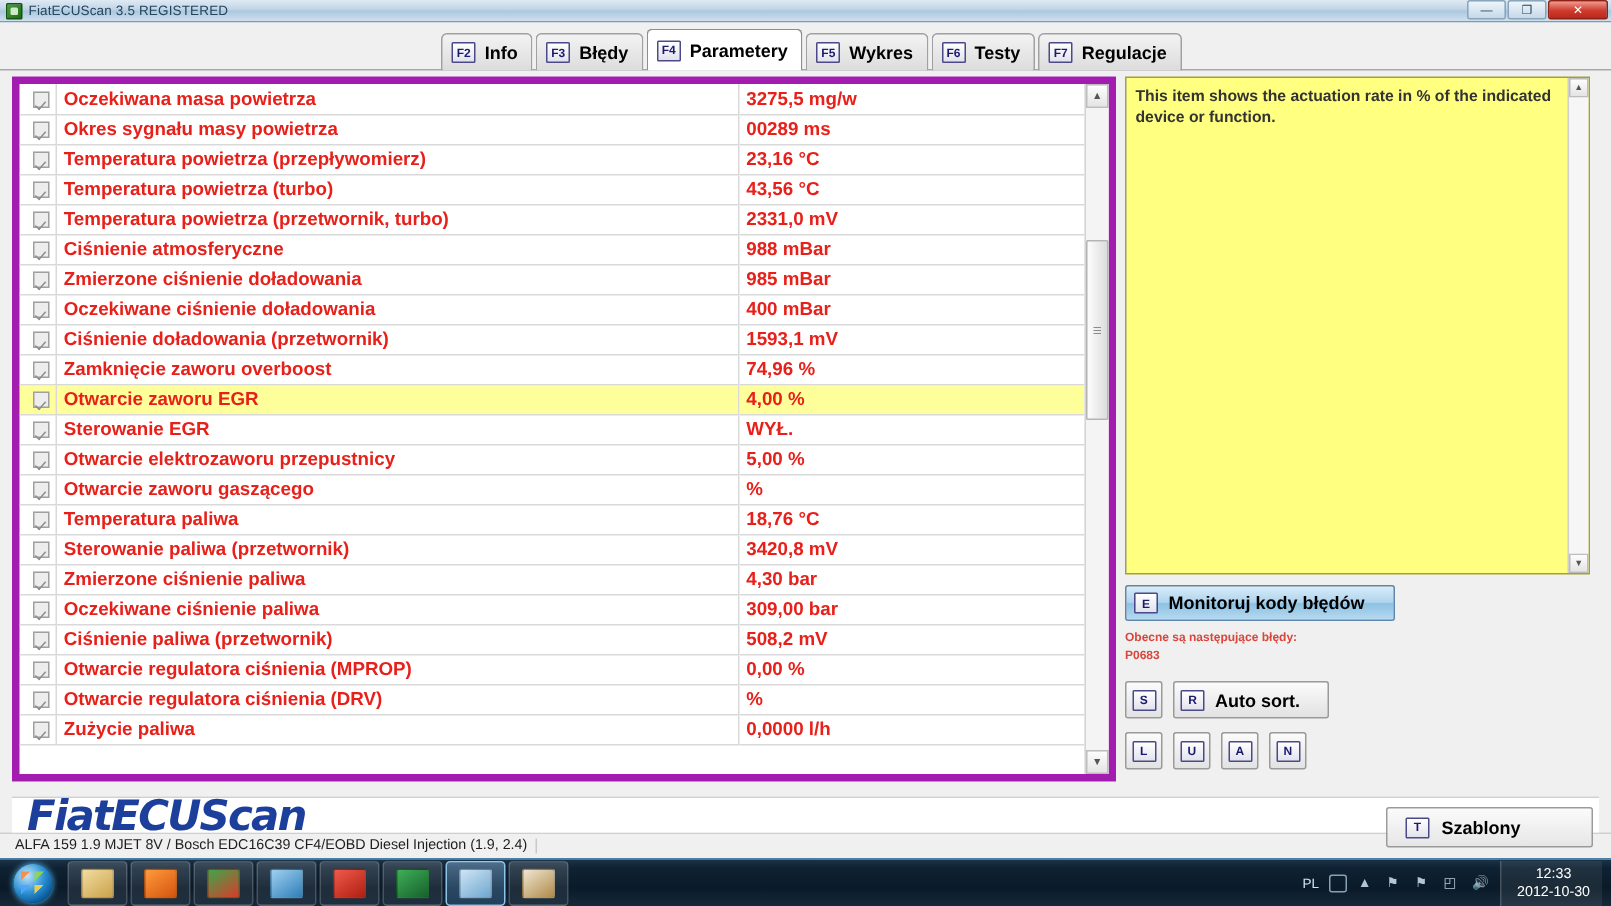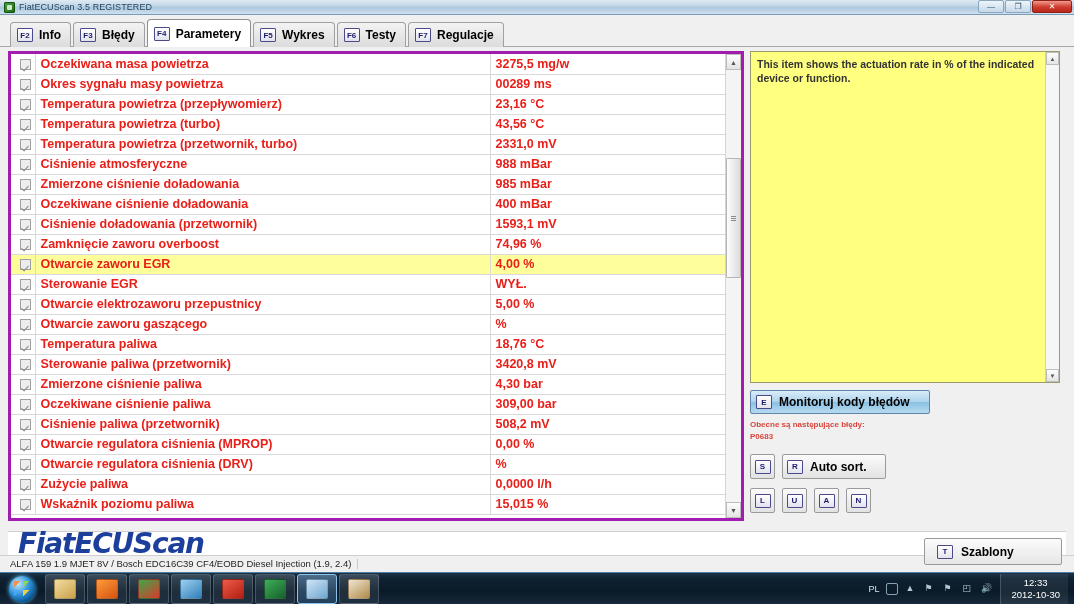--- a/index.html
+++ b/index.html
@@ -73,20 +73,21 @@
 
   
   #tabstrip {
     height: 32px;
     background: #f0f0f0;
     display: flex; align-items: flex-end;
     padding-left: 10px;
     border-bottom: 1px solid #a8a8a8;
     position: relative;
     gap: 0px;
+    justify-content: center;
   }
   .tab {
     height: 25px;
     display: flex; align-items: center; gap: 6px;
     padding: 0 9px 0 6px;
     background: linear-gradient(180deg,#f3f3f3,#dcdcdc);
     border: 1px solid #a0a0a0;
     border-bottom: none;
     border-radius: 4px 4px 0 0;
     margin-right: 2px;
@@ -116,21 +117,21 @@
     display: flex;
     padding: 4px 8px 0 8px;
     gap: 6px;
     background: #f0f0f0;
     min-height: 0;
   }
 
   
   #grid-wrap {
     width: 736px;
-    border: 3px solid #a21caf;
+    border: 5px solid #a21caf;
     background: #fff;
     display: flex;
     position: relative;
     height: 470px;
   }
   #grid-scroll {
     flex: 1;
     overflow: hidden;
   }
   table.params {
@@ -532,25 +533,20 @@
               </tr>
               <tr>
                 <td class="c-check"><span class="chk"></span></td>
                 <td class="c-name">Otwarcie regulatora ciśnienia (DRV)</td>
                 <td class="c-val"> %</td>
               </tr>
               <tr>
                 <td class="c-check"><span class="chk"></span></td>
                 <td class="c-name">Zużycie paliwa</td>
                 <td class="c-val">0,0000 l/h</td>
-              </tr>
-              <tr>
-                <td class="c-check"><span class="chk"></span></td>
-                <td class="c-name">Wskaźnik poziomu paliwa</td>
-                <td class="c-val">15,015 %</td>
               </tr>
             </tbody>
         </table>
       </div>
       <div class="vscroll">
         <div class="vs-btn">▲</div>
         <div class="vs-track">
           <div class="vs-thumb" style="top:88px;height:120px;"></div>
         </div>
         <div class="vs-btn">▼</div>

